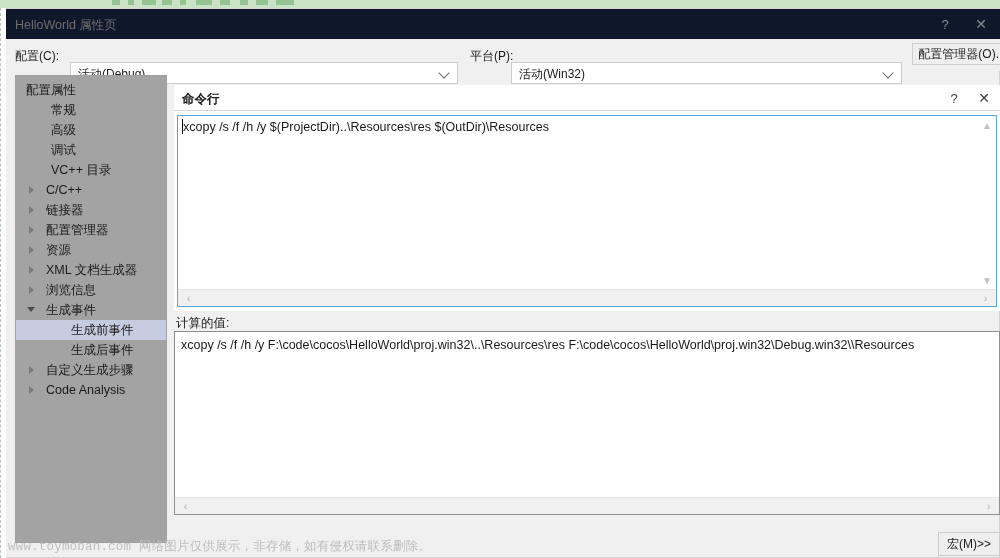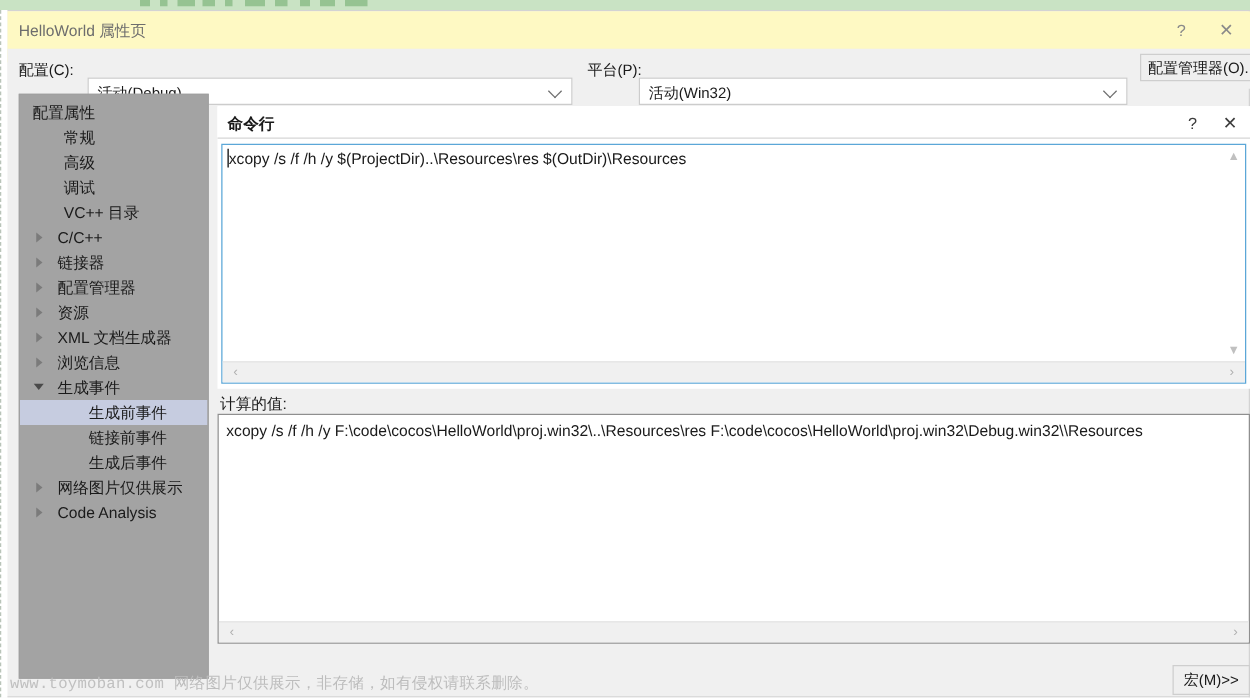--- a/index.html
+++ b/index.html
@@ -36,21 +36,21 @@
     position: absolute; left: 6px; top: 8px;
     width: 994px; height: 550px;
     background: #f0f0f0;
     border: 1px solid #d3d3d3;
     border-left: none;
   }
 
   
   .titlebar {
     position: absolute; left: 0; top: 0; width: 994px; height: 41px;
-    background: #fef9c3;
+    background: #0f172a;
   }
   .titlebar .title {
     position: absolute; left: 9px; top: 8px;
     font-size: 12.5px; color: #6d6d6d; white-space: nowrap;
   }
   .tb-btn {
     position: absolute; top: 0; width: 34px; height: 30px;
     display: flex; align-items: center; justify-content: center;
     color: #8a8a8a; font-size: 13px; cursor: default;
   }
@@ -296,28 +296,25 @@
             <span class="tlabel" style="left: 30px;">浏览信息</span>
           </div>
           <div class="tnode">
             <span class="tw expanded" style="left: 8px;"></span>
             <span class="tlabel" style="left: 30px;">生成事件</span>
           </div>
           <div class="tnode sel">
             <span class="tlabel" style="left: 55px; text-align: right;">生成前事件</span>
           </div>
           <div class="tnode">
-            <span class="tlabel" style="left: 55px;">链接前事件</span>
-          </div>
-          <div class="tnode">
             <span class="tlabel" style="left: 55px;">生成后事件</span>
           </div>
           <div class="tnode">
             <span class="tw collapsed" style="left: 8px;"></span>
-            <span class="tlabel" style="left: 30px;">网络图片仅供展示</span>
+            <span class="tlabel" style="left: 30px;">自定义生成步骤</span>
           </div>
           <div class="tnode">
             <span class="tw collapsed" style="left: 8px;"></span>
             <span class="tlabel" style="left: 30px;">Code Analysis</span>
           </div>
         </div>
     </div>
 
     <div class="cmdpane">
       <div class="pane-header">

